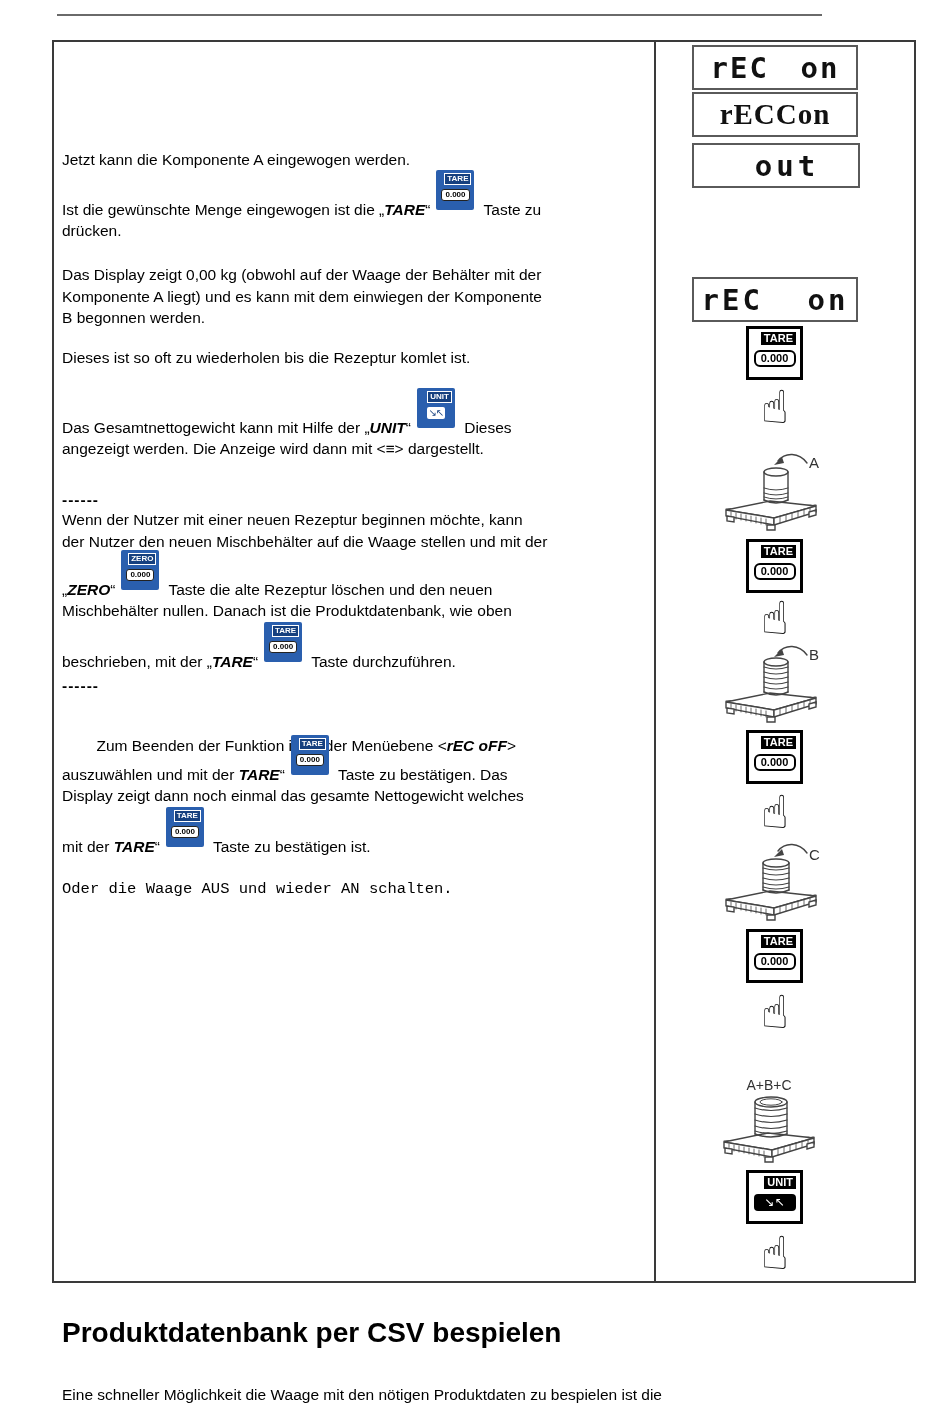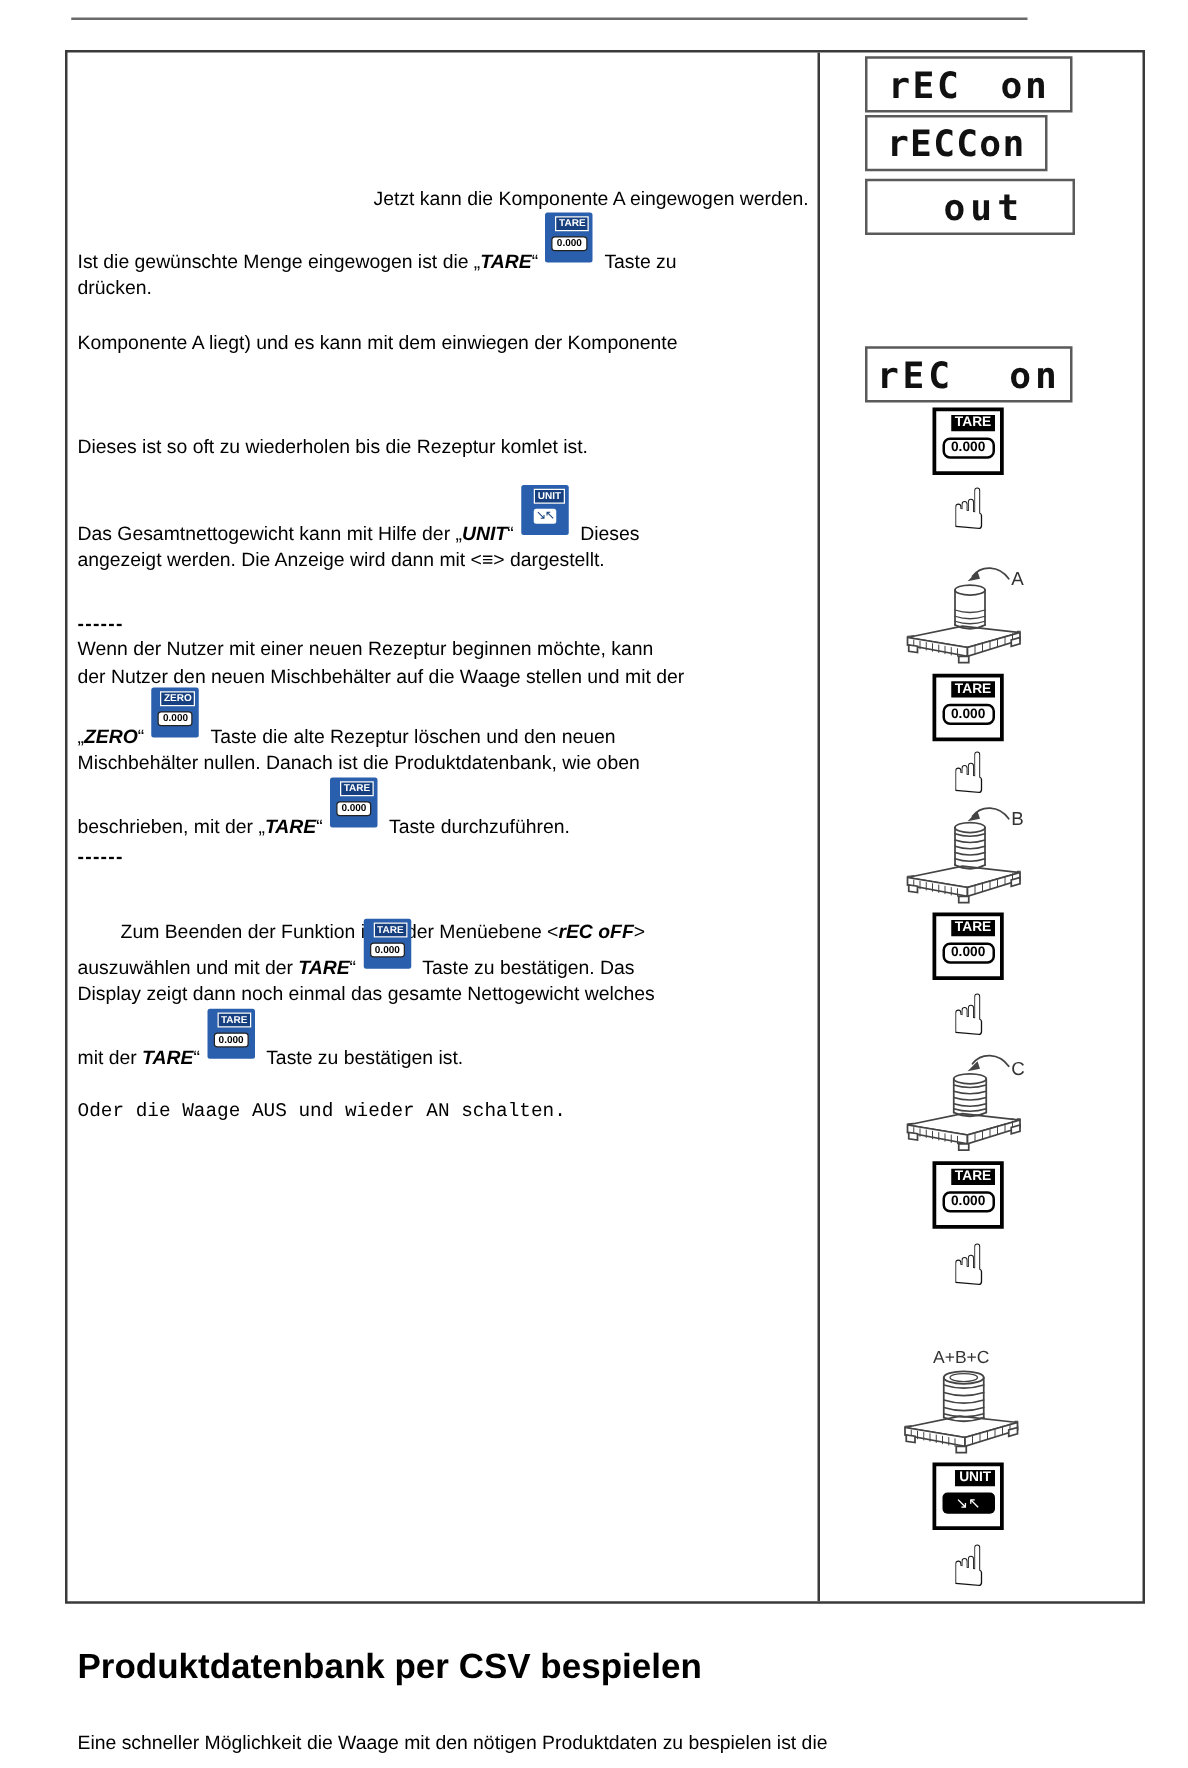--- a/index.html
+++ b/index.html
@@ -88,38 +88,40 @@
 </head>
 <body>
 
 <div class="page">
 
   <div class="top-rule"></div>
 
   <div class="manual-table">
     <div class="col-divider"></div>
 
-    <div class="tblock" style="left:8px; top:107px;text-align:right;">
+    <div class="tblock" style="left:8px; top:107px;">
       <div class="tline">Jetzt kann die Komponente A eingewogen werden.</div>
     </div>
 
     <div class="tblock" style="left:8px; top:128px;">
       <div class="tline iconline">
         <span>Ist die gewünschte Menge eingewogen ist die „</span><span class="key">TARE</span><span>“</span>
         <span class="kbtn">
           <span class="kb-label">TARE</span>
           <span class="kb-val">0.000</span>
         </span>
         <span> Taste zu</span>
       </div>
       <div class="tline">drücken.</div>
     </div>
 
     <div class="tblock" style="left:8px; top:222px;">
+      <div class="tline">Das Display zeigt 0,00 kg (obwohl auf der Waage der Behälter mit der</div>
       <div class="tline">Komponente A liegt) und es kann mit dem einwiegen der Komponente</div>
+      <div class="tline">B begonnen werden.</div>
     </div>
 
     <div class="tblock" style="left:8px; top:305px;">
       <div class="tline">Dieses ist so oft zu wiederholen bis die Rezeptur komlet ist.</div>
     </div>
 
     <div class="tblock" style="left:8px; top:346px;">
       <div class="tline iconline">
         <span>Das Gesamtnettogewicht kann mit Hilfe der „</span><span class="key">UNIT</span><span>“</span>
         <span class="kbtn">
@@ -196,21 +198,21 @@
       </div>
     </div>
 
     <div class="tblock" style="left:8px; top:837px;font-family:Liberation Mono, monospace;">
       <div class="tline">Oder die Waage AUS und wieder AN schalten.</div>
     </div>
 
     <div class="lcd lcd-1" style="left:638px; top:3px;  width:166px;">
         <span>rEC on</span>
       </div>
-    <div class="lcd lcd-2" style="left:638px; top:50px; width:146px;">
+    <div class="lcd lcd-2" style="left:638px; top:50px; width:166px;font-family:Liberation Serif, serif;">
         <span>rECCon</span>
       </div>
     <div class="lcd lcd-3" style="left:638px; top:101px;width:168px;">
         <span>out</span>
       </div>
     <div class="lcd lcd-4" style="left:638px; top:235px;width:166px;">
         <span>rEC on</span>
       </div>
 
     <div class="bwbtn" style="left:692px; top:284px;">

